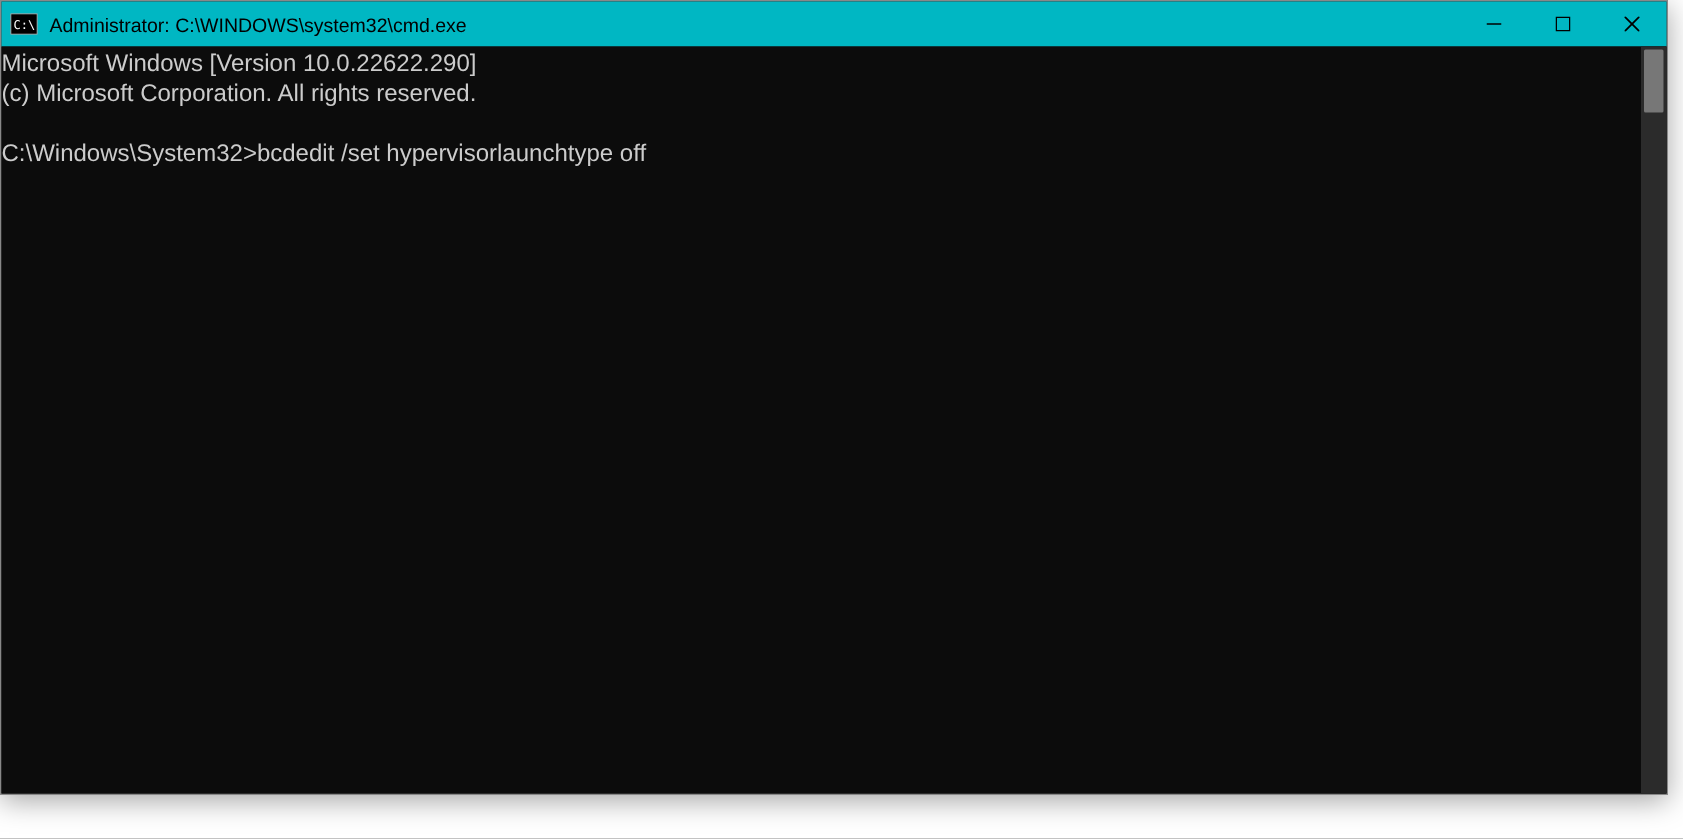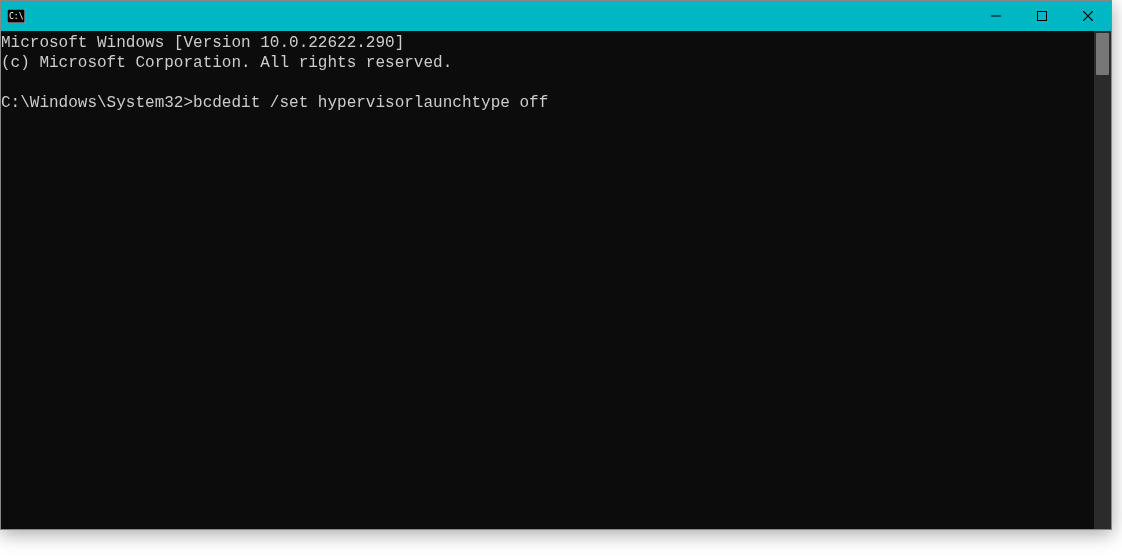--- a/index.html
+++ b/index.html
@@ -45,21 +45,21 @@
   .client {
     flex: 1 1 auto;
     display: flex;
     background: #0c0c0c;
     position: relative;
   }
   .console {
     flex: 1 1 auto;
     padding: 2px 0 0 0;
     color: #cccccc;
-    font-family: Liberation Mono, monospace;
+    font-family: Liberation Sans, sans-serif;
     font-size: 16px;
     line-height: 20px;
     white-space: pre;
     overflow: hidden;
   }
   .scrollbar-track {
     width: 17px;
     background: #2b2b2b;
     position: relative;
     flex: 0 0 17px;
@@ -78,20 +78,21 @@
 
 <div class="window">
 
   <div class="titlebar">
     <span class="appicon">
       <svg width="18" height="14" viewBox="0 0 18 14">
         <rect x="0" y="0" width="18" height="14" fill="#000" stroke="#ccc" stroke-width="1"></rect>
         <text x="2" y="10" font-size="8" font-family="Consolas,monospace" fill="#fff">C:\</text>
       </svg>
     </span>
+    <span class="title-text">Administrator: C:\WINDOWS\system32\cmd.exe</span>
     <span class="title-spacer"></span>
     <div class="win-controls">
       <div class="win-btn">
         <svg width="10" height="10" viewBox="0 0 10 10">
             <line x1="0" y1="5" x2="10" y2="5" stroke="#000" stroke-width="1"></line>
           </svg>
       </div>
       <div class="win-btn">
         <svg width="10" height="10" viewBox="0 0 10 10">
             <rect x="0.5" y="0.5" width="9" height="9" fill="none" stroke="#000" stroke-width="1"></rect>

